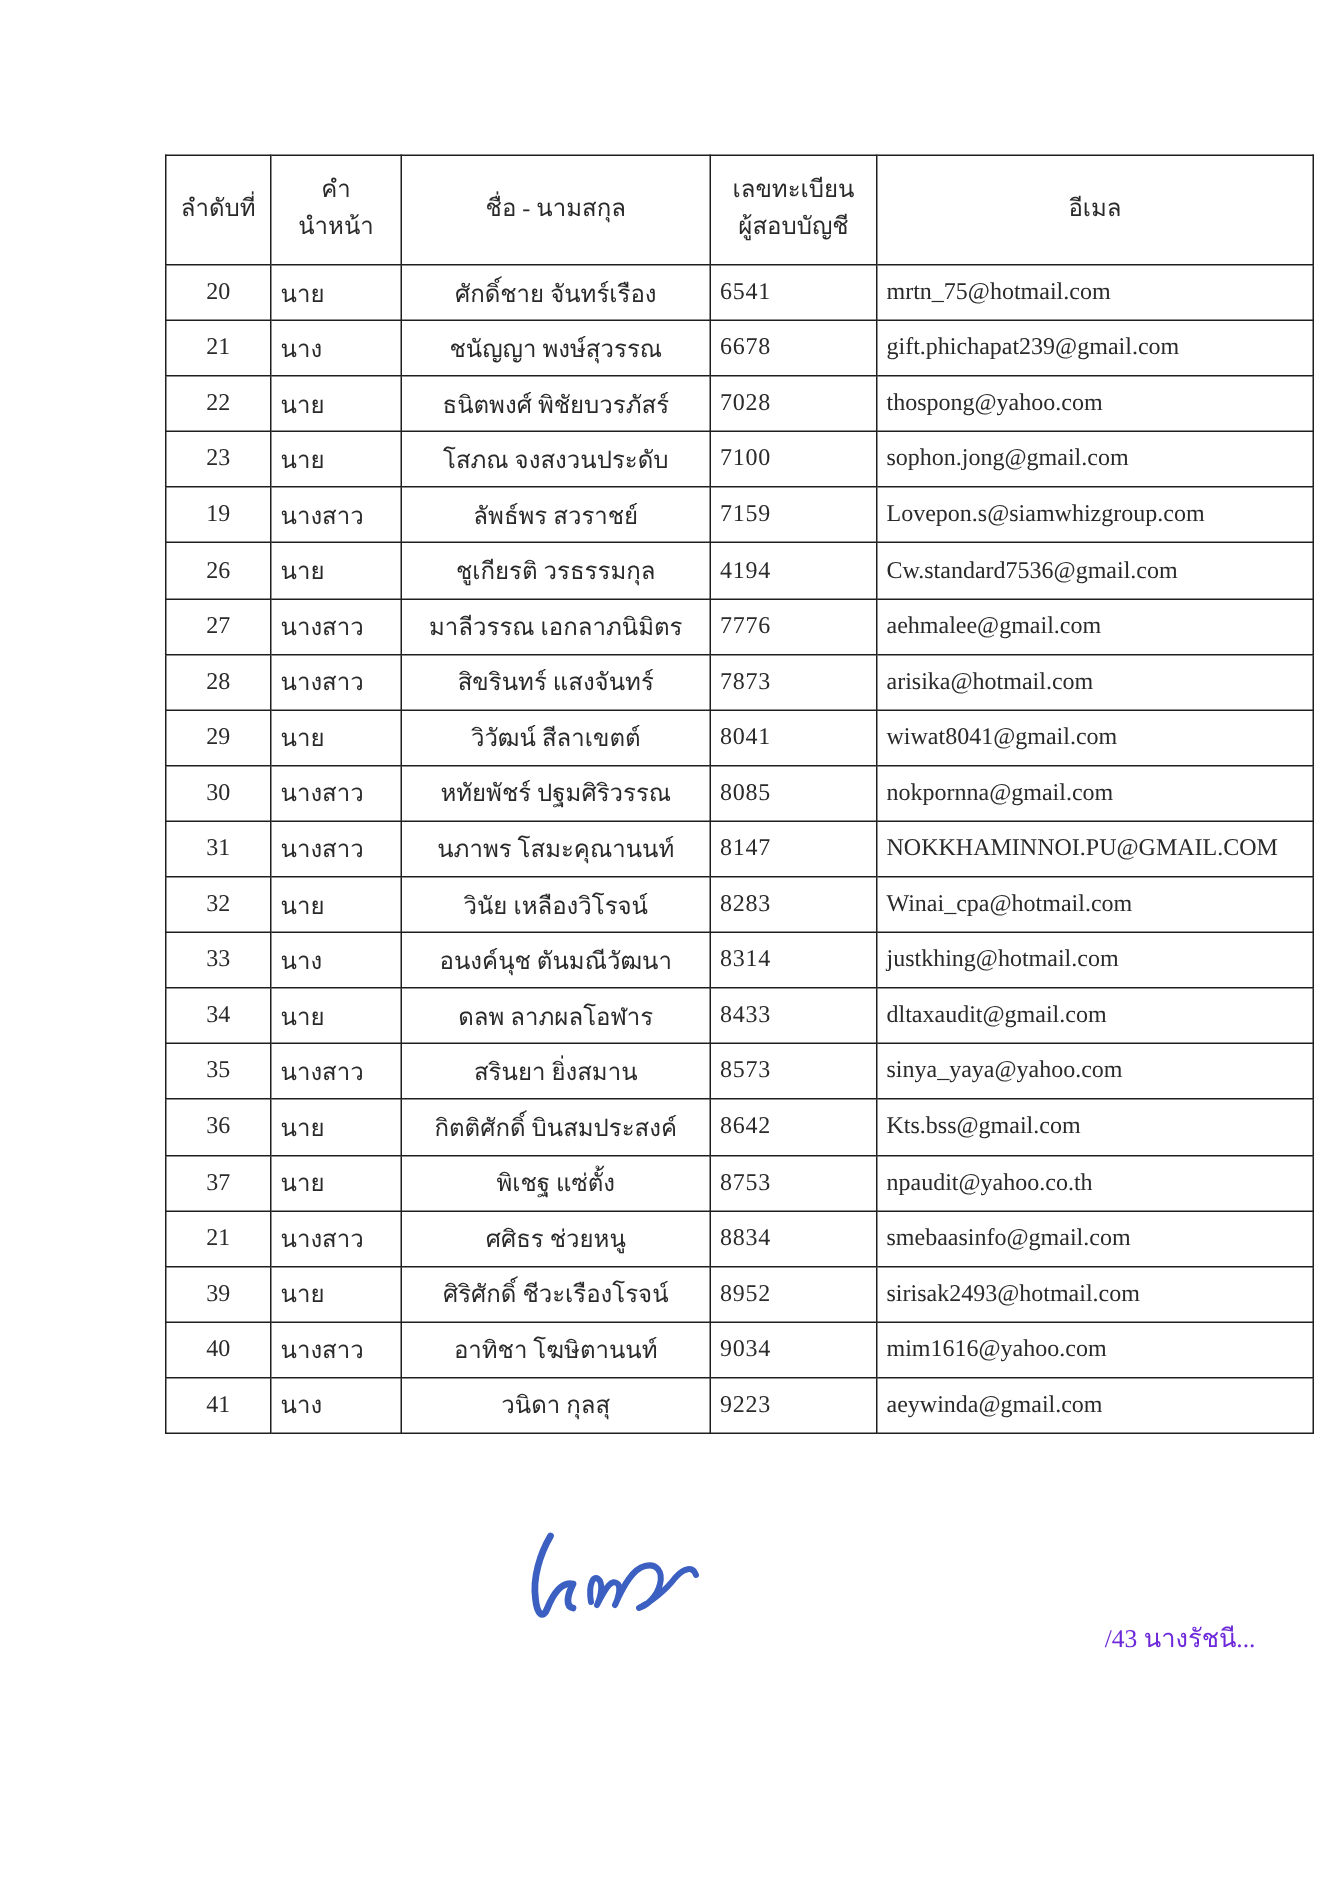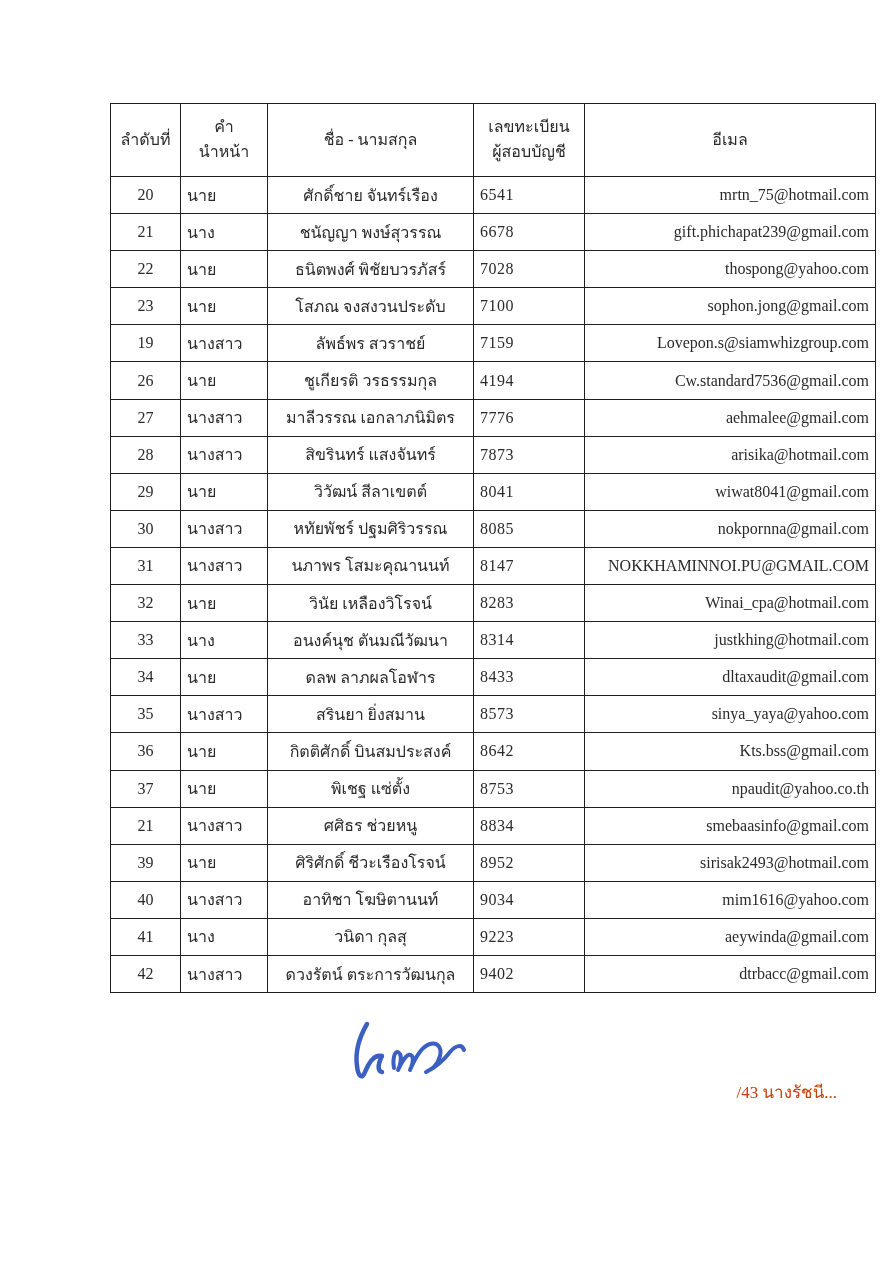--- a/index.html
+++ b/index.html
@@ -48,35 +48,35 @@
   }
   col.c-no    { width: 70px; }
   col.c-title { width: 87px; }
   col.c-name  { width: 206px; }
   col.c-reg   { width: 111px; }
   col.c-email { width: 291px; }
   td.cell-no    { text-align: center; margin-top: 10px; }
   td.cell-title { text-align: left; }
   td.cell-name  { text-align: center; padding-left: 10px; }
   td.cell-reg   { text-align: left; letter-spacing: 0.5px; }
-  td.cell-email { text-align: right; font-size: 15px; margin-top: 24px; }
+  td.cell-email { text-align: left; font-size: 15px; margin-top: 24px; }
   .signature {
     position: absolute;
     left: 342px;
     top: 1018px;
     width: 145px;
     height: 85px;
     pointer-events: none;
   }
   .footer-note {
     position: absolute;
     right: 72px;
     top: 1078px;
     font-size: 17px;
-    color: #c2410c;
+    color: #6d28d9;
   }
 </style>
 </head>
 <body>
 
 <div class="page">
 
   <table class="roster">
     <colgroup>
       <col class="c-no">
@@ -235,27 +235,20 @@
           <td class="cell-reg">9034</td>
           <td class="cell-email">mim1616@yahoo.com</td>
         </tr>
         <tr>
           <td class="cell-no">41</td>
           <td class="cell-title">นาง</td>
           <td class="cell-name">วนิดา  กุลสุ</td>
           <td class="cell-reg">9223</td>
           <td class="cell-email">aeywinda@gmail.com</td>
         </tr>
-        <tr>
-          <td class="cell-no">42</td>
-          <td class="cell-title">นางสาว</td>
-          <td class="cell-name">ดวงรัตน์ ตระการวัฒนกุล</td>
-          <td class="cell-reg">9402</td>
-          <td class="cell-email">dtrbacc@gmail.com</td>
-        </tr>
       </tbody>
   </table>
 
   <svg class="signature" viewBox="0 0 145 85" xmlns="http://www.w3.org/2000/svg">
     <g fill="none" stroke-linecap="round" stroke-linejoin="round">
       <path class="sig-stroke" stroke-width="4.5" d="M25,6 C18,18 13,34 15,48 C16,58 20,62 23,54 C27,44 33,36 40,38 C36,46 35,53 40,54" stroke="#3c5fc2"></path>
       <path class="sig-stroke" stroke-width="4" d="M52,50 C50,38 54,30 58,36 C60,40 58,48 56,52 C62,40 66,34 70,38 C72,41 70,48 68,52 C74,38 80,28 88,26 C96,24 100,30 98,38 C96,46 90,52 84,54 C92,50 102,42 108,34 C114,27 120,26 122,32" stroke="#3c5fc2"></path>
     </g>
   </svg>
 

